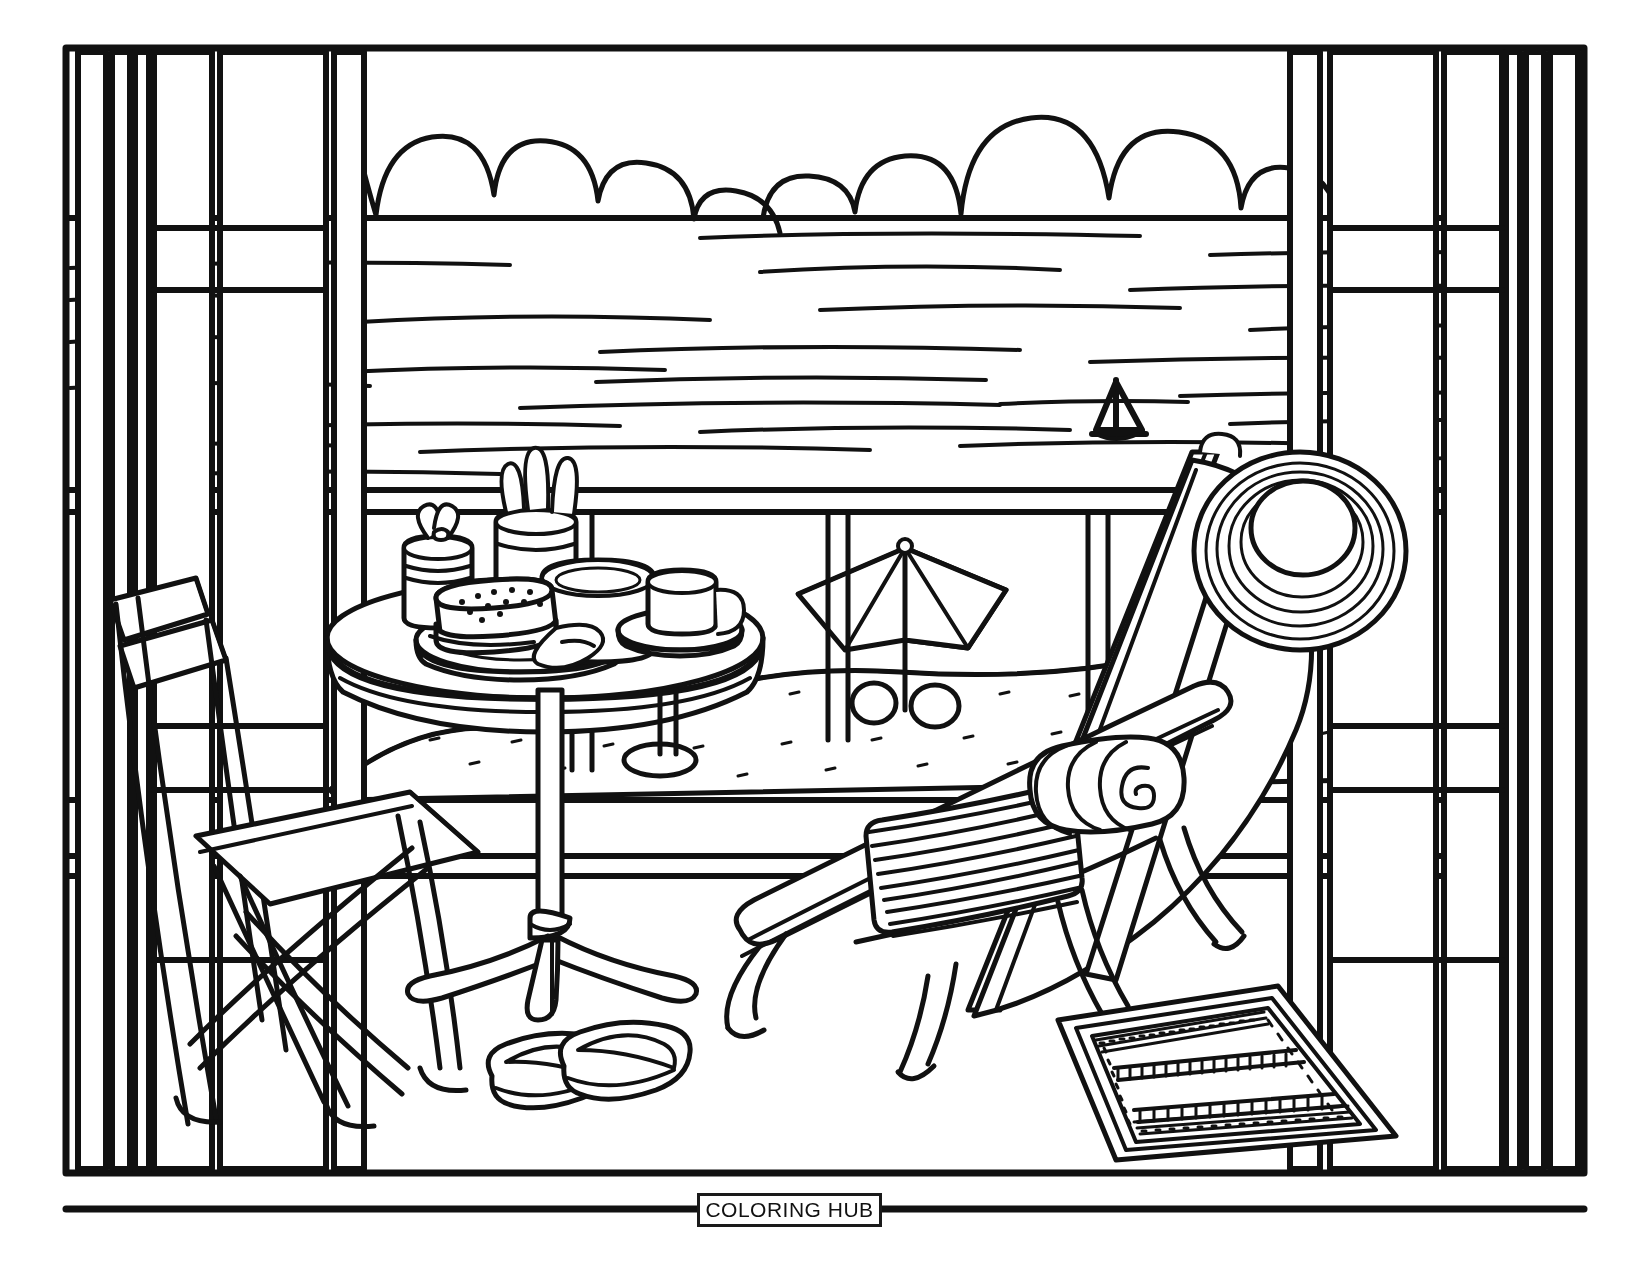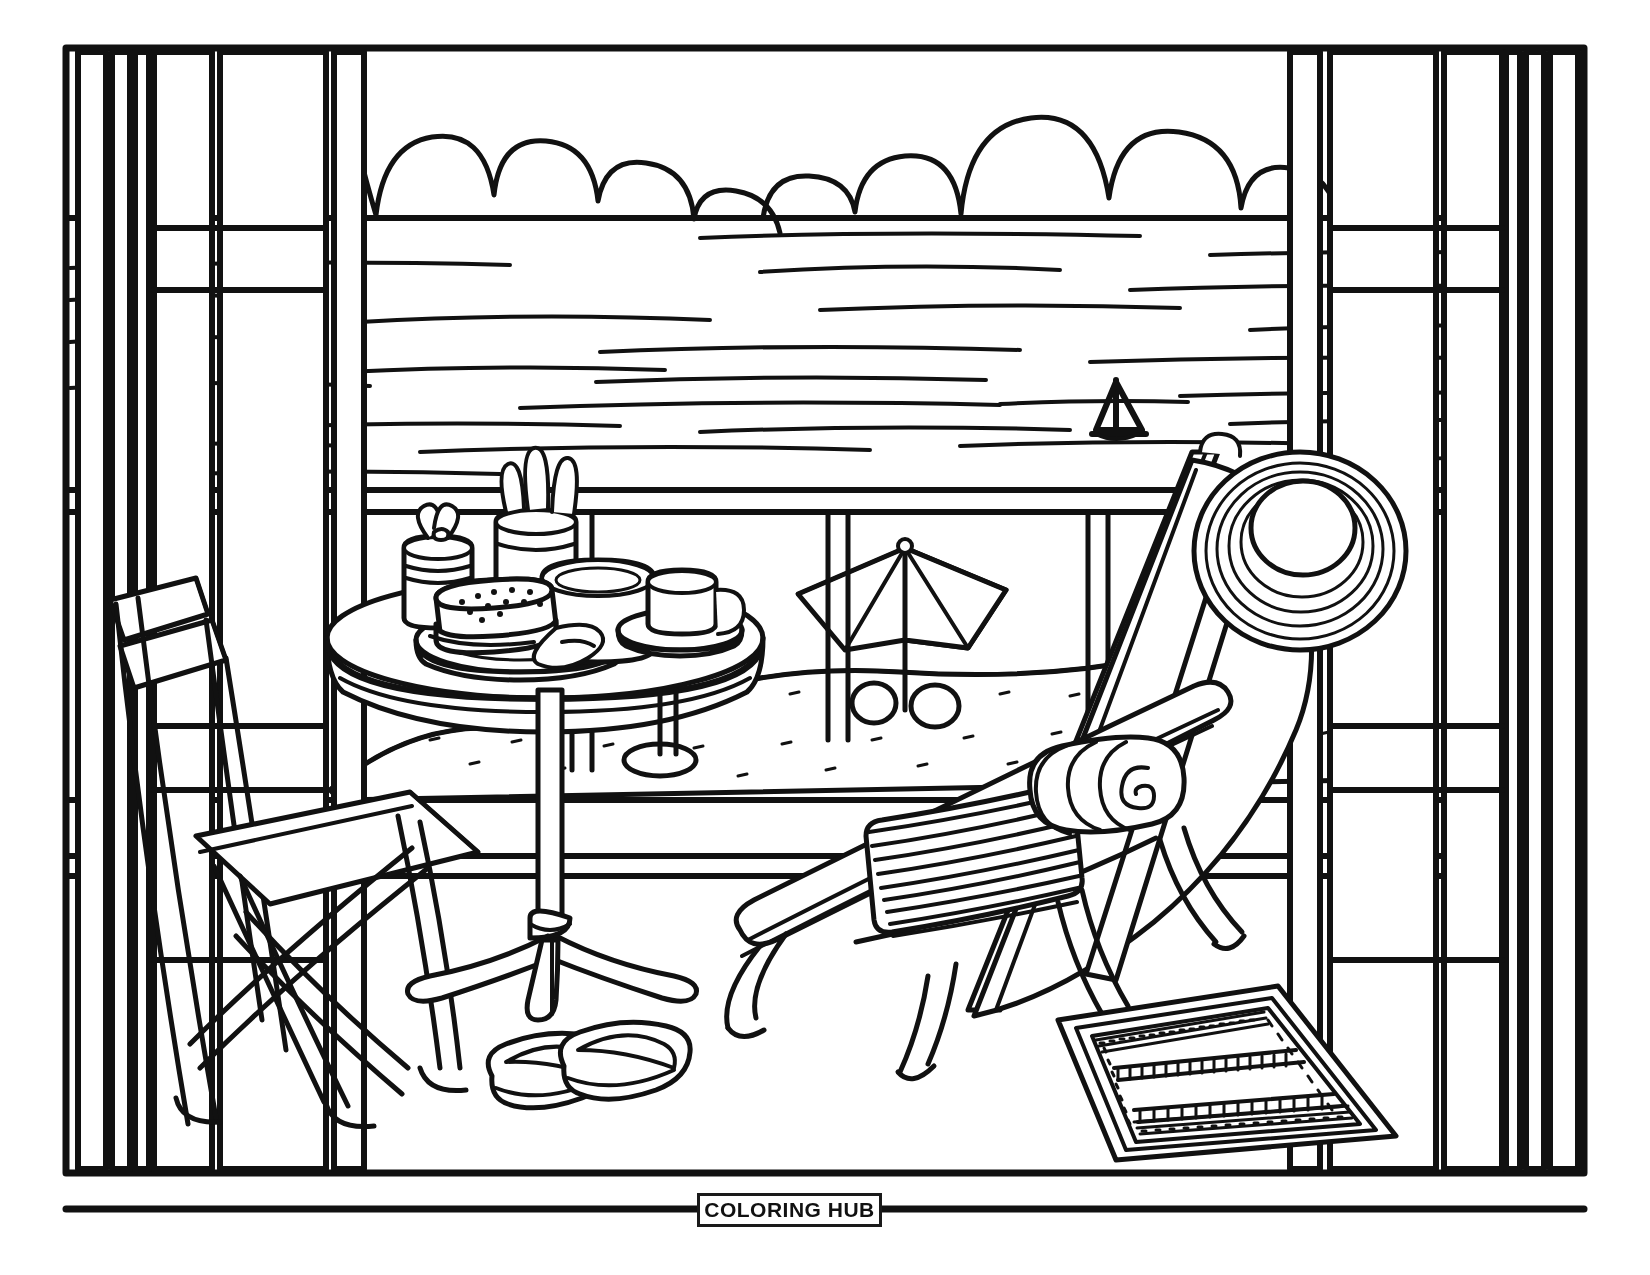--- a/index.html
+++ b/index.html
@@ -33,21 +33,21 @@
     height: 34px;
     background: #ffffff;
     border: 3px solid #1a1a1a;
     box-sizing: border-box;
     display: flex;
     align-items: center;
     justify-content: center;
   }
   .wm-text {
     font-family: "Liberation Sans", sans-serif;
-    font-weight: bold;
+    font-weight: normal;
     font-size: 21px;
     letter-spacing: 0.5px;
     color: #111111;
     white-space: nowrap;
   }
 </style>
 </head>
 <body>
 
 <div id="page">

